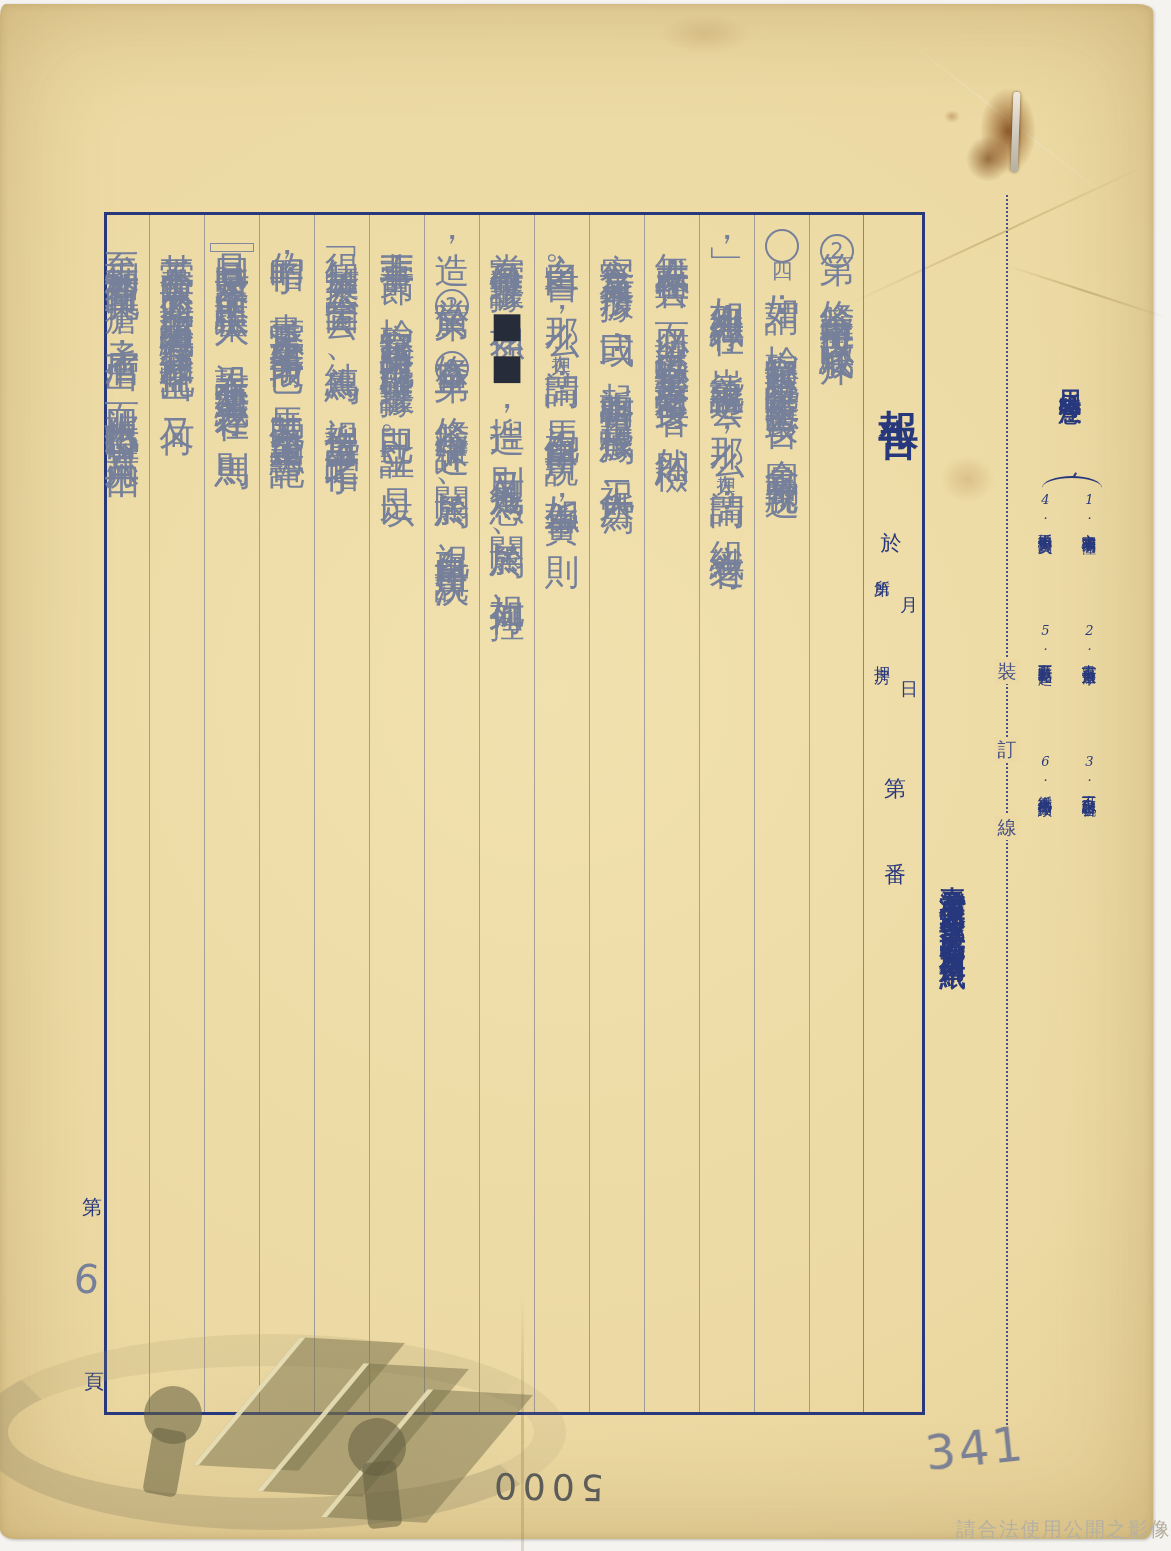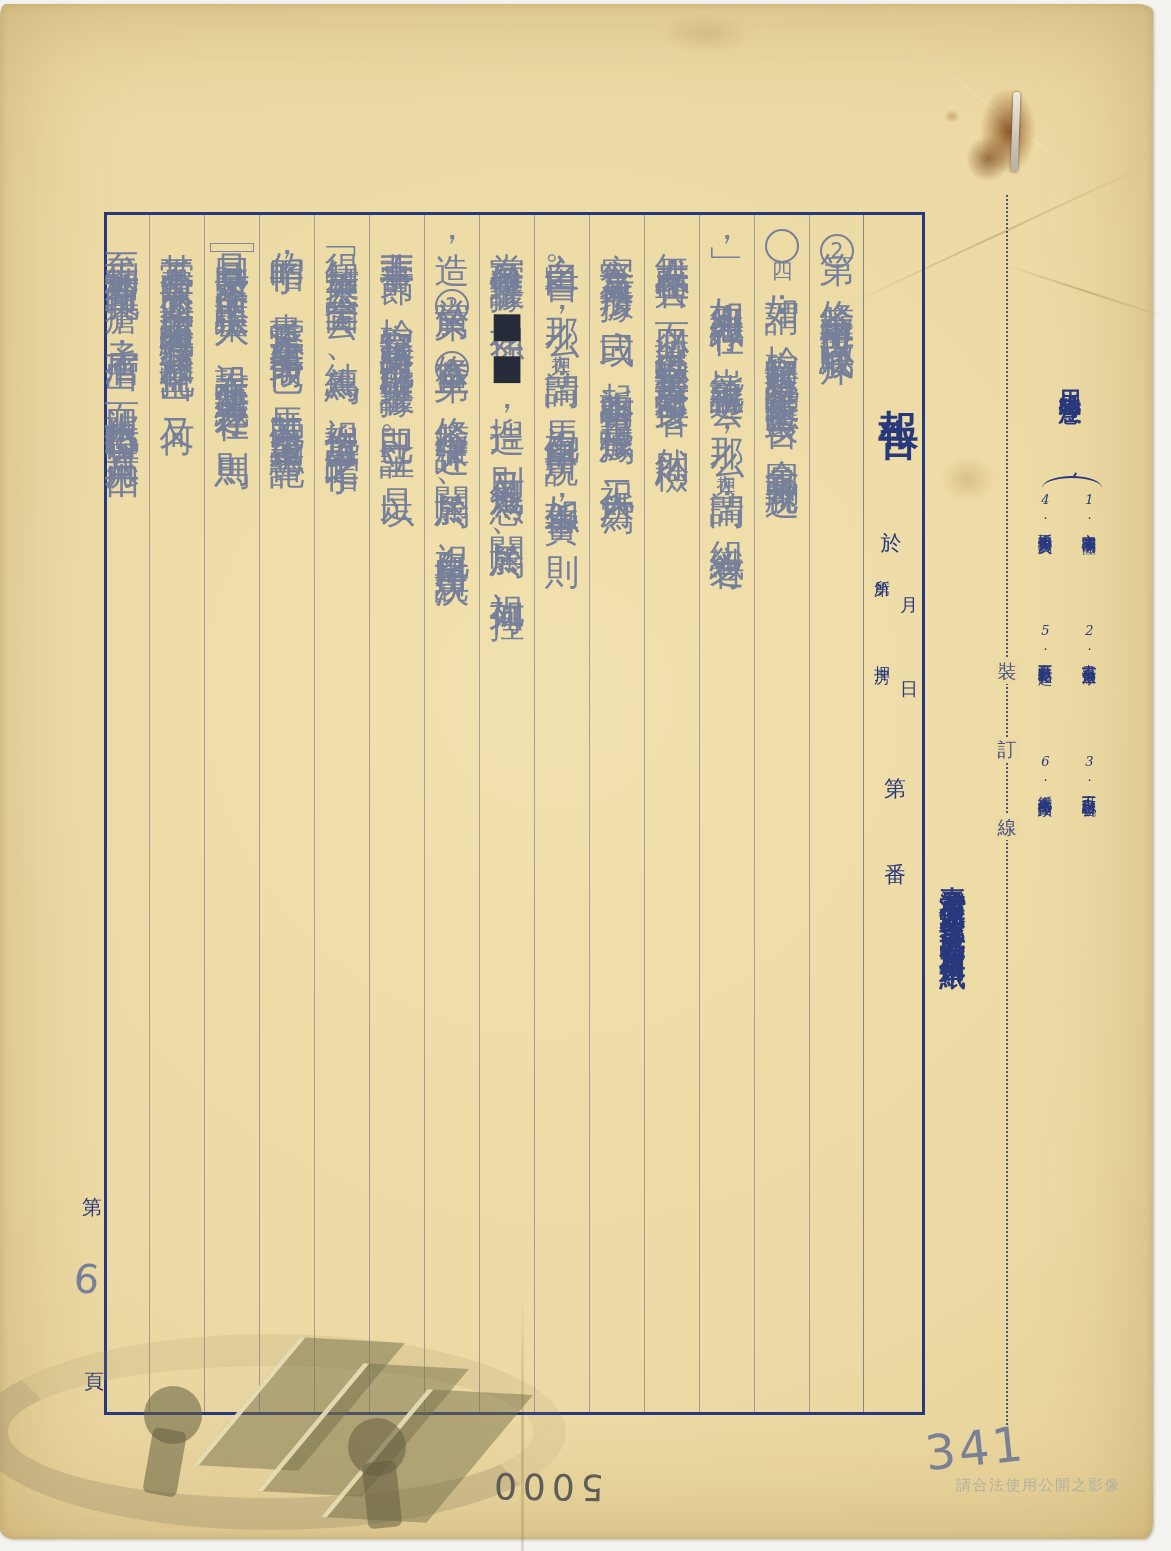--- a/index.html
+++ b/index.html
@@ -105,21 +105,21 @@
   .pageno .pfx { position:absolute; left:12px; top:4px;  font-size:20px; }
   .pageno .num { position:absolute; left:4px;  top:66px; font-size:40px;
     font-family:"DejaVu Sans",sans-serif; color:var(--ink,#7d8598); transform:rotate(6deg); }
   .pageno .sfx { position:absolute; left:14px; top:178px; font-size:20px; }
 
   
   .archive-no { position:absolute; left:925px; top:1420px; font-size:48px;
     color:#7b8095; transform:rotate(-6deg); letter-spacing:3px; }
   .scan-no { position:absolute; left:488px; top:1466px; font-size:36px;
     color:#5c5c58; transform:rotate(181deg); letter-spacing:6px; }
-  .copyright { position:absolute; left:956px; top:1476px; font-size:15px;
+  .copyright { position:absolute; left:956px; top:1516px; font-size:20px;
     color:var(--wm,#b5b0a2); letter-spacing:1.5px; white-space:nowrap;
     font-family:"DejaVu Serif","Liberation Serif",serif; }
 
   
   .logo { position:absolute; left:-24px; top:1322px; width:680px; height:240px; pointer-events:none; }
   .logo-ring { position:absolute; left:0; top:12px; width:590px; height:196px; border-radius:50%;
     border:32px solid rgba(160,148,110,.38); border-top-color:rgba(160,148,110,.16);
     border-right-color:rgba(160,148,110,.12); box-sizing:border-box; }
   .slab { position:absolute; width:104px; height:128px; background:rgba(118,110,74,.48);
     transform:skewX(-38deg) rotate(3deg); border-left:6px solid rgba(240,230,190,.85); }

